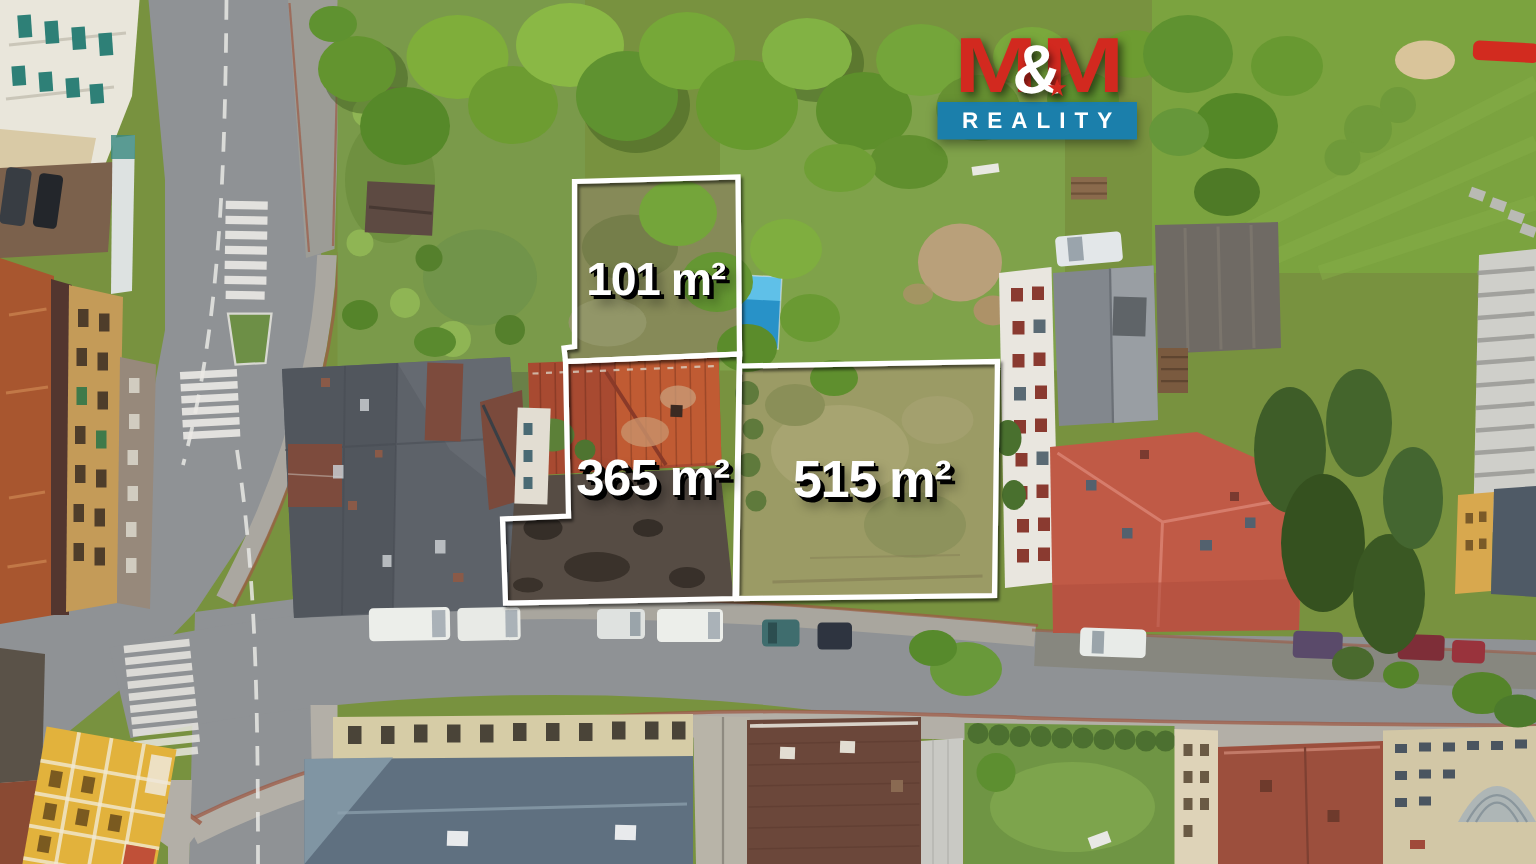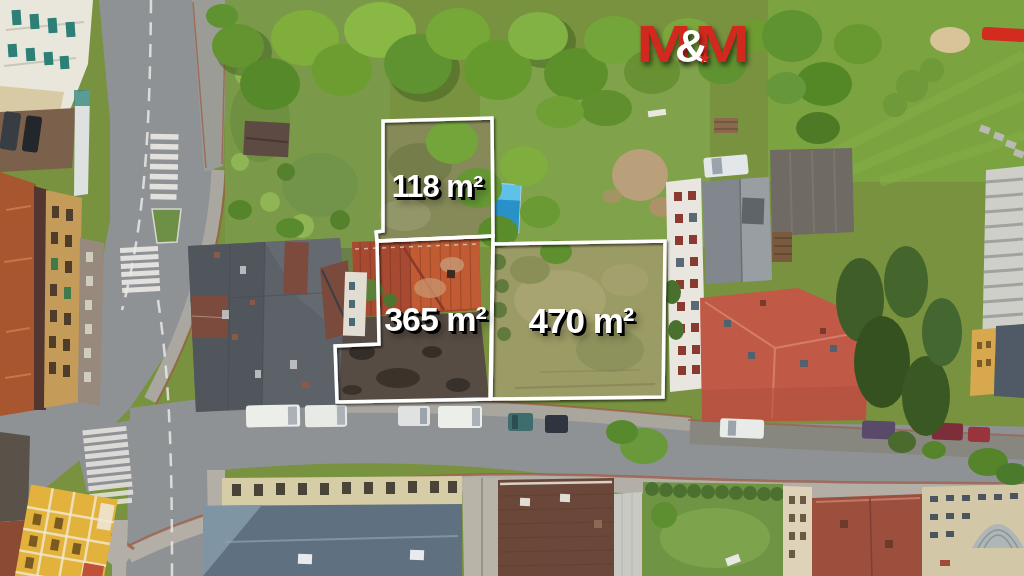--- a/index.html
+++ b/index.html
@@ -574,24 +574,25 @@
         <ellipse cx="676" cy="330" rx="8" ry="10" fill="#49702e"></ellipse>
   </g>
 
   <g filter="url(#outline-shadow)">
     <polygon class="plot-outline" points="383,121 492,118 493,236 377,241 376,232 383,231"></polygon>
     <polygon class="plot-outline" points="377,241 493,236 490,399 337,402 335,346 379,344"></polygon>
     <polygon class="plot-outline" points="493,244 665,241 663,397 491,399"></polygon>
   </g>
 </svg>
 
-<div class="plot-label label-167">118 m²</div>
+<div class="plot-label label-167">101 m²</div>
 <div class="plot-label label-244">365 m²</div>
-<div class="plot-label label-311">470 m²</div>
+<div class="plot-label label-311">515 m²</div>
 
 <div class="logo">
   <div class="logo-top">
     <span class="logo-m">M</span>
     <span class="logo-amp"><span>&amp;</span><span class="logo-star">★</span></span>
     <span class="logo-m">M</span>
   </div>
+  <div class="logo-bar">REALITY</div>
 </div>
 </div>
 
 </body></html>

